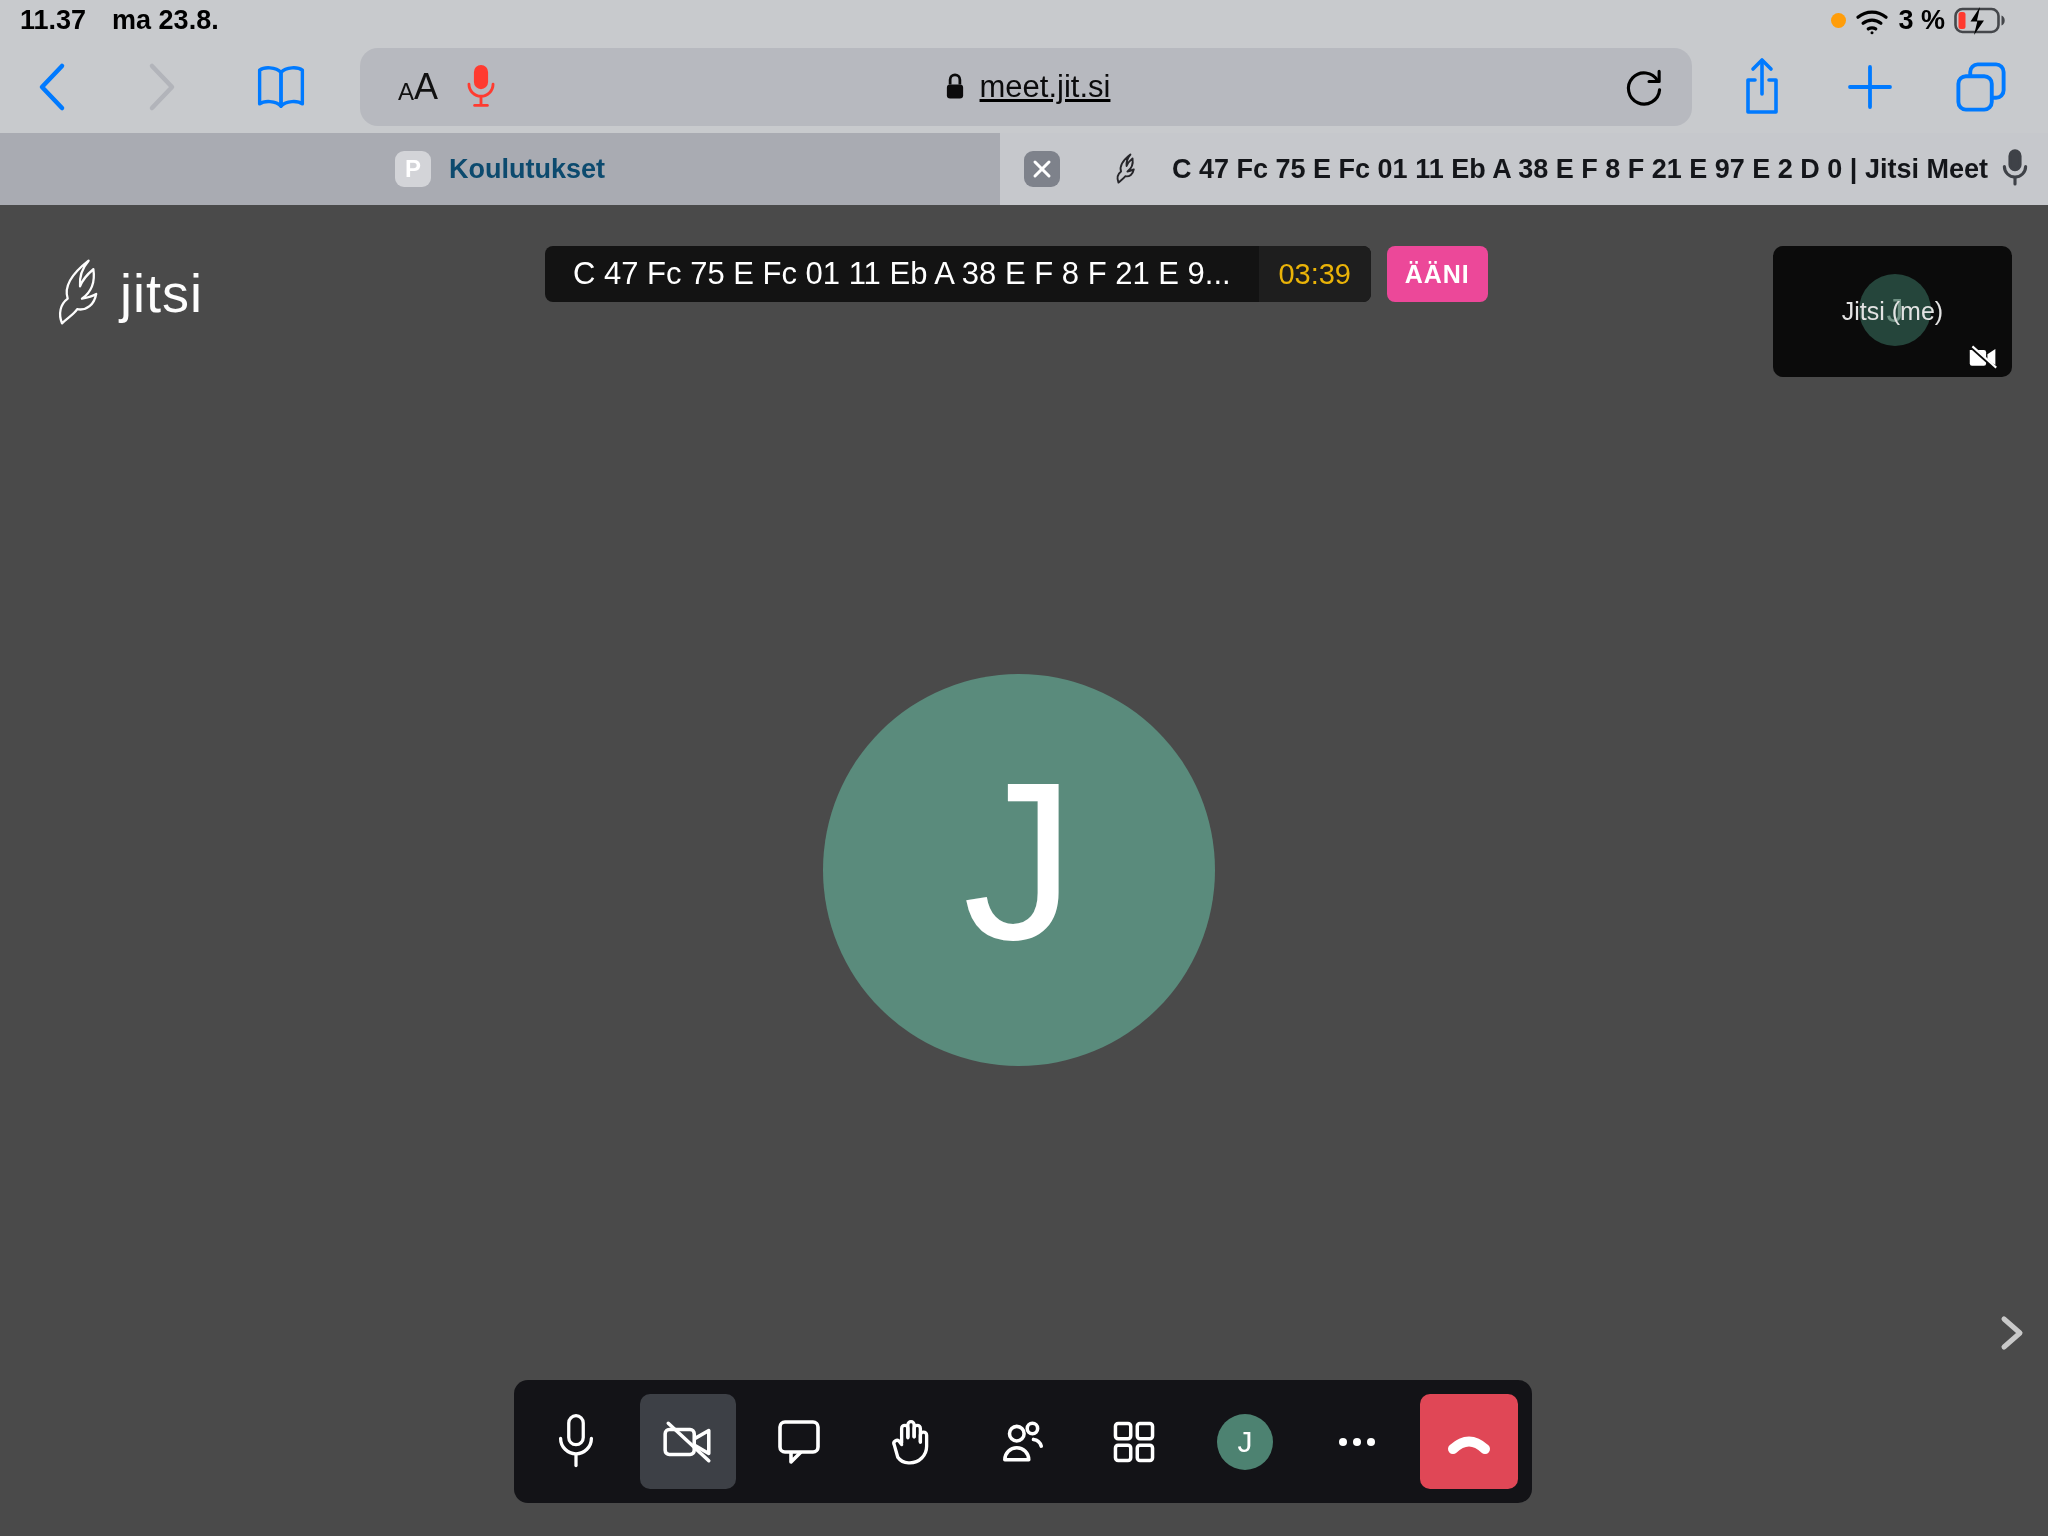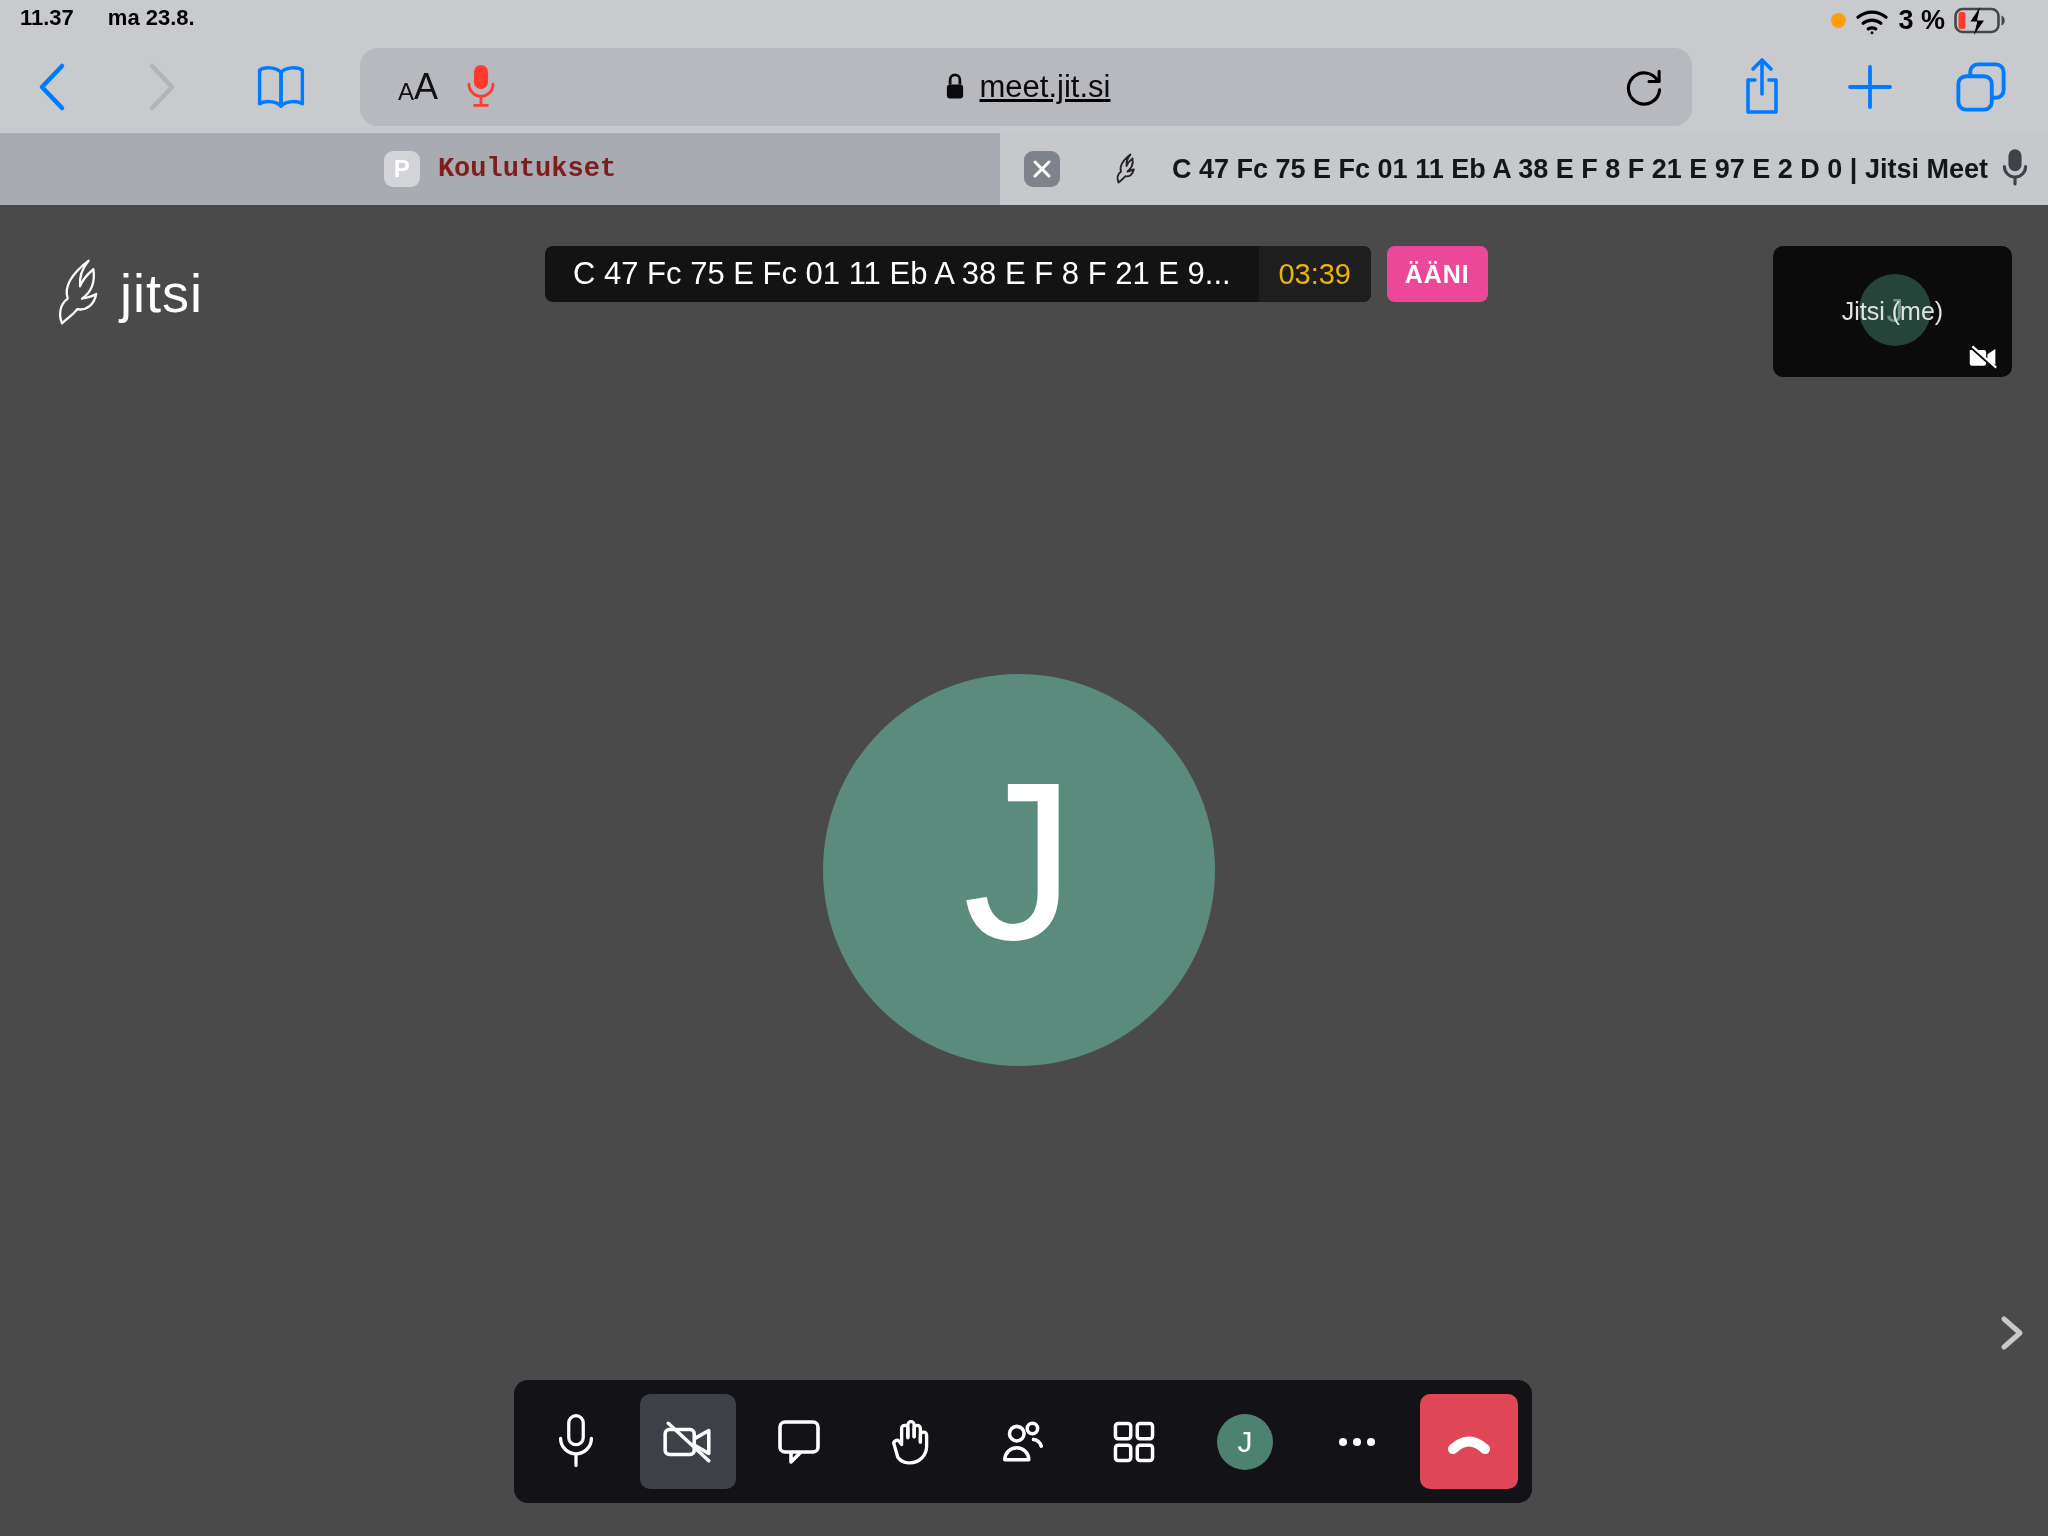--- a/index.html
+++ b/index.html
@@ -9,41 +9,41 @@
     --avatar-green:#5a8b7c;
     --mic-active-orange:#ff9d0a;
   }
   *{margin:0;padding:0;box-sizing:border-box;}
   html,body{width:2048px;height:1536px;overflow:hidden;}
   body{font-family:"Liberation Sans","DejaVu Sans",sans-serif;background:#4a4a4a;position:relative;}
 
   
   .chrome{position:absolute;top:0;left:0;width:2048px;height:133px;background:#c8cacd;}
   .status-bar{position:absolute;top:0;left:0;width:100%;height:40px;}
-  .status-left{position:absolute;left:20px;top:5px;font-size:22px;font-weight:700;color:#000;display:flex;gap:34px;}
+  .status-left{position:absolute;left:20px;top:5px;font-size:27px;font-weight:700;color:#000;display:flex;gap:26px;}
   .status-right{position:absolute;right:40px;top:5px;display:flex;align-items:center;gap:9px;}
   .mic-dot{width:15px;height:15px;border-radius:50%;background:var(--mic-active-orange);}
   .battery-text{font-size:27px;font-weight:600;color:#000;}
 
   .toolbar{position:absolute;top:40px;left:0;width:100%;height:93px;}
   .tb-icon{position:absolute;top:0;height:93px;display:flex;align-items:center;justify-content:center;}
   .url-field{position:absolute;left:360px;top:8px;width:1332px;height:78px;background:#b7b9bf;border-radius:18px;}
   .url-center{position:absolute;left:0;top:0;width:100%;height:100%;display:flex;align-items:center;justify-content:center;gap:12px;text-decoration:underline;}
   .url-text{font-size:31px;font-weight:500;color:#0b0b0c;}
   .aa{position:absolute;left:38px;top:0;height:78px;display:flex;align-items:baseline;color:#111;}
   .aa .a1{font-size:24px;align-self:center;padding-top:10px;}
   .aa .a2{font-size:36px;align-self:center;}
 
   
   .tab-bar{position:absolute;top:133px;left:0;width:2048px;height:72px;background:#a9abb2;display:flex;}
   .tab{height:100%;display:flex;align-items:center;justify-content:center;gap:18px;overflow:hidden;}
   .tab.inactive{width:1000px;}
   .tab.active{flex:1;background:#c6c8cc;position:relative;justify-content:flex-start;padding-left:24px;}
   .tab-label{font-size:27px;font-weight:600;white-space:nowrap;}
-  .tab.inactive .tab-label{color:#7f1d1d;font-family:Liberation Mono, monospace;}
+  .tab.inactive .tab-label{color:#0c4a6e;}
   .tab.active .tab-label{color:#14161a;}
   .favicon-p{width:36px;height:36px;border-radius:9px;background:#d3d4d8;color:#fff;font-size:24px;font-weight:700;display:flex;align-items:center;justify-content:center;}
   .tab-close{width:36px;height:36px;border-radius:9px;background:#7e828b;display:flex;align-items:center;justify-content:center;margin-right:36px;flex:0 0 auto;}
   .tab-favicon{flex:0 0 auto;margin-right:14px;display:flex;}
   .tab-mic{position:absolute;right:18px;top:0;height:72px;display:flex;align-items:center;color:#3f4248;}
 
   
   .content{position:absolute;top:205px;left:0;width:2048px;height:1331px;background:#4a4a4a;}
   .jitsi-logo{position:absolute;left:52px;top:50px;display:flex;align-items:center;gap:10px;color:#fff;}
   .jitsi-logo .brand{font-size:54px;font-weight:400;letter-spacing:1px;color:#fdfdfd;}

